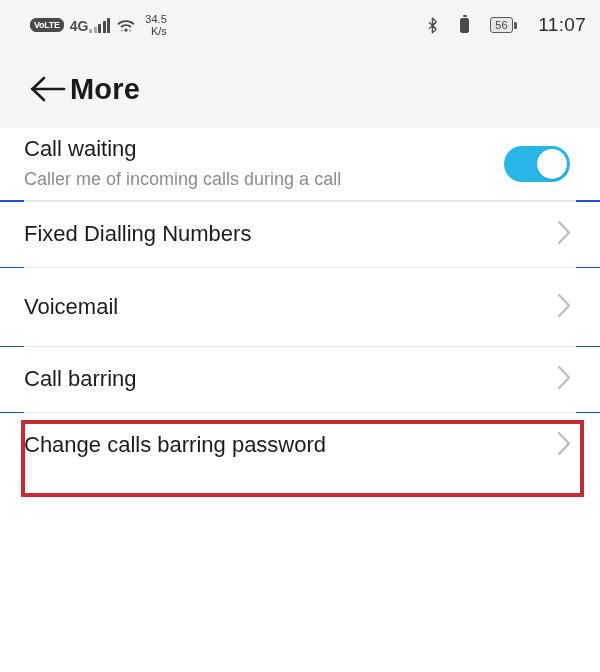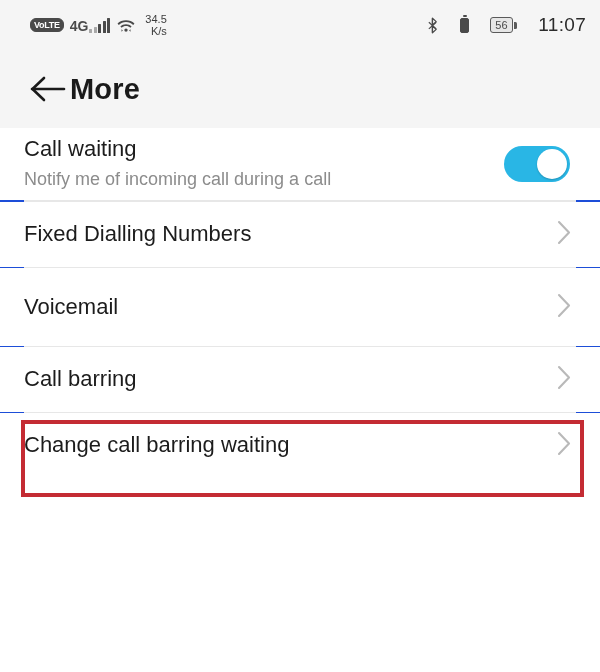--- a/index.html
+++ b/index.html
@@ -270,21 +270,21 @@
     </span>
   </div>
   <div class="appbar-title">More</div>
 </div>
 
 <div class="list">
 
   <div class="row row-callwaiting">
     <div class="row-text">
       <div class="row-title">Call waiting</div>
-      <div class="row-sub">Notify me of incoming call during a call</div>
+      <div class="row-sub">Caller me of incoming calls during a call</div>
     </div>
     <div class="toggle">
       <div class="knob"></div>
     </div>
   </div>
   <div class="divider"></div>
 
   <div class="divider"></div>
 
   <div class="row row-simple">
@@ -318,21 +318,21 @@
     <span>
       <svg class="chevron" viewBox="0 0 16 27">
         <polyline points="3,3 13,13.5 3,24" fill="none" stroke="#b9b9b9" stroke-width="2.1" stroke-linecap="round" stroke-linejoin="round"></polyline>
       </svg>
     </span>
   </div>
   <div class="divider"></div>
 
   <div class="row row-simple">
     <div class="row-text">
-      <div class="row-title">Change call barring waiting</div>
+      <div class="row-title">Change calls barring password</div>
     </div>
     <span>
       <svg class="chevron" viewBox="0 0 16 27">
         <polyline points="3,3 13,13.5 3,24" fill="none" stroke="#b9b9b9" stroke-width="2.1" stroke-linecap="round" stroke-linejoin="round"></polyline>
       </svg>
     </span>
   </div>
 
 </div>
 

